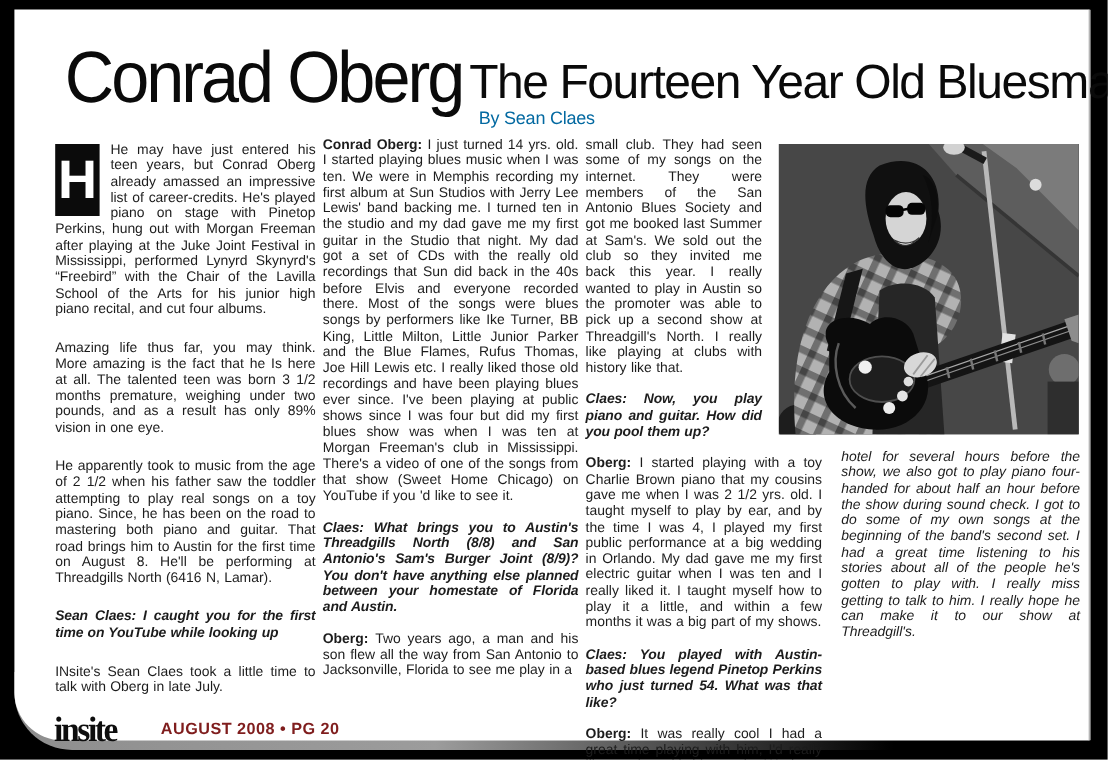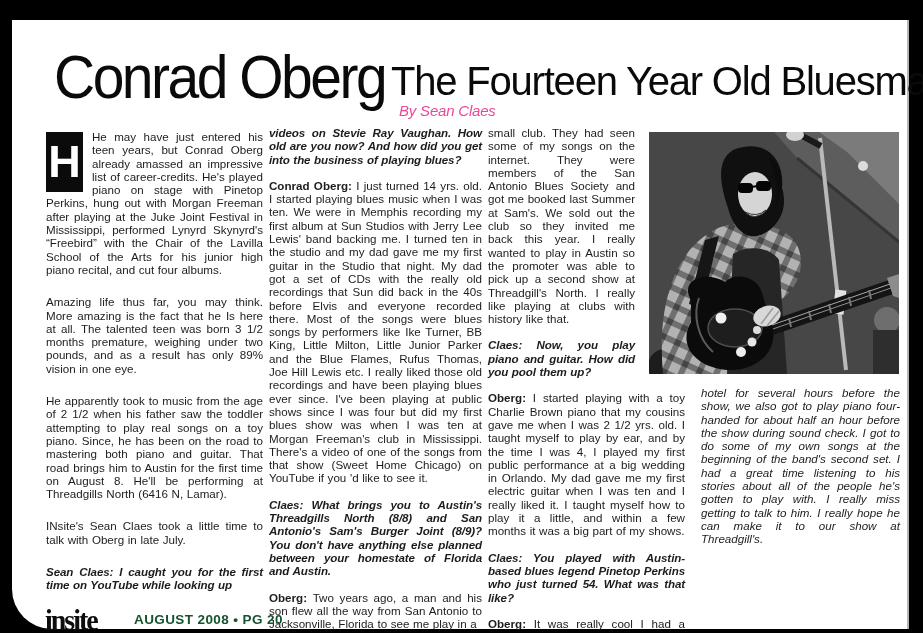--- a/index.html
+++ b/index.html
@@ -15,37 +15,36 @@
     background:linear-gradient(90deg,#8e8e8e 0%, #9c9c9c 45%, rgba(156,156,156,0) 94%);
     border-bottom-left-radius:48px;
     z-index:0;
   }
   .page {
     position:absolute; left:12px; top:8px; width:897px; height:609px;
     background:#fff;
     border-bottom-left-radius:40px;
     border-right:2px solid #b5b5b5;
     z-index:1;
-    margin-top:12px;
   }
   
   .title {
     position:absolute; left:42px; top:22px;
     font-size:57px; font-weight:400; color:#0a0a0a;
     letter-spacing:-2.5px; transform:scaleY(1.06); transform-origin:top left;
     white-space:nowrap;
   }
   .subtitle {
     position:absolute; left:379px; top:39px;
     font-size:40px; font-weight:400; color:#0a0a0a;
     letter-spacing:-1.2px; white-space:nowrap;
   }
   .byline {
     position:absolute; left:387px; top:82px;
-    font-size:15px; font-style:italic; color:#ec4899; letter-spacing:-0.2px;
+    font-size:15px; color:#0369a1; letter-spacing:-0.2px;
   }
   
   .column { position:absolute; color:#1c1c1c; }
   .col1 { left:34px;  top:110px; width:217px; }
   .col2 { left:257px; top:106px; width:213px; }
   .col3 { left:476px; top:106px; width:197px; }
   .col4 { left:689px; top:366px; width:199px;font-style:italic; }
   .para {
     font-size:11.6px; line-height:13.3px; text-align:justify;
     margin-bottom:13px; word-spacing:0.4px;
@@ -68,44 +67,43 @@
   .photo svg { display:block; width:100%; height:100%; }
   
   .footer-logo {
     position:absolute; left:33px; top:584px;
     font-family:"Liberation Serif", serif; font-weight:700;
     font-size:28px; letter-spacing:-2px; color:#0d0d0d;
     transform:scaleY(1.05); transform-origin:top left;
   }
   .footer-issue {
     position:absolute; left:122px; top:592px;
-    font-size:13.5px; font-weight:700; color:#14532d; letter-spacing:0.4px;
+    font-size:13.5px; font-weight:700; color:#7f1d1d; letter-spacing:0.4px;
     white-space:nowrap;
   }
 </style>
 </head>
 <body>
 
 <div class="page-shadow"></div>
 
 <div class="page">
 
   <div class="title">Conrad Oberg</div>
   <div class="subtitle">The Fourteen Year Old Bluesman</div>
   <div class="byline">By Sean Claes</div>
 
   <div class="column col1">
       <p class="para body"><span class="dropcap">H</span>He may have just entered his teen years, but Conrad Oberg already amassed an impressive list of career-credits. He's played piano on stage with Pinetop Perkins, hung out with Morgan Freeman after playing at the Juke Joint Festival in Mississippi, performed Lynyrd Skynyrd's “Freebird” with the Chair of the Lavilla School of the Arts for his junior high piano recital, and cut four albums.</p>
       <p class="para body">Amazing life thus far, you may think. More amazing is the fact that he Is here at all. The talented teen was born 3 1/2 months premature, weighing under two pounds, and as a result has only 89% vision in one eye.</p>
       <p class="para body">He apparently took to music from the age of 2 1/2 when his father saw the toddler attempting to play real songs on a toy piano. Since, he has been on the road to mastering both piano and guitar. That road brings him to Austin for the first time on August 8. He'll be performing at Threadgills North (6416 N, Lamar).</p>
+      <p class="para question">Sean Claes: I caught you for the first time on YouTube while looking up</p>
       <p class="para body">INsite's Sean Claes took a little time to talk with Oberg in late July.</p>
-      <p class="para question">Sean Claes: I caught you for the first time on YouTube while looking up</p>
     </div>
   <div class="column col2">
-      <p class="para question">videos on Stevie Ray Vaughan. How old are you now? And how did you get into the business of playing blues?</p>
       <p class="para answer"><b>Conrad Oberg: </b>I just turned 14 yrs. old. I started playing blues music when I was ten. We were in Memphis recording my first album at Sun Studios with Jerry Lee Lewis' band backing me. I turned ten in the studio and my dad gave me my first guitar in the Studio that night. My dad got a set of CDs with the really old recordings that Sun did back in the 40s before Elvis and everyone recorded there.  Most of the songs were blues songs by performers like Ike Turner, BB King, Little Milton, Little Junior Parker and the Blue Flames, Rufus Thomas, Joe Hill Lewis etc.  I really liked those old recordings and have been playing blues ever since. I've been playing at public shows since I was four but did my first blues show was when I was ten at Morgan Freeman's club in Mississippi. There's a video of one of the songs from that show (Sweet Home Chicago) on YouTube if you 'd like to see it.</p>
       <p class="para question">Claes: What brings you to Austin's Threadgills North (8/8) and San Antonio's Sam's Burger Joint (8/9)? You don't have anything else planned between your homestate of Florida and Austin.</p>
       <p class="para answer"><b>Oberg: </b>Two years ago, a man and his son flew all the way from San Antonio to Jacksonville, Florida to see me play in a</p>
     </div>
   <div class="column col3">
     <div class="photo-spacer"></div>
   <p class="para body">small club.  They had seen some of my songs on the internet. They were members of the San Antonio Blues Society and  got me booked last Summer at Sam's. We sold out the club so they invited me back this year. I really wanted to play in Austin so the promoter was able to pick up a second show at Threadgill's North.  I really like playing at clubs with history like that.</p>
       <p class="para question">Claes: Now, you play piano and guitar. How did you pool them up?</p>
       <p class="para answer"><b>Oberg: </b>I started playing with a toy Charlie Brown piano that my cousins gave me when I was 2 1/2 yrs. old. I taught myself to play by ear, and by the time I was 4, I played my first public performance at a big wedding in Orlando.  My dad gave me my first electric guitar when I was ten and I really liked it. I taught myself how to play it a little, and within a few months it was a  big part of my shows.</p>
       <p class="para question">Claes: You played with Austin-based blues legend Pinetop Perkins who just turned 54. What was that like?</p>

